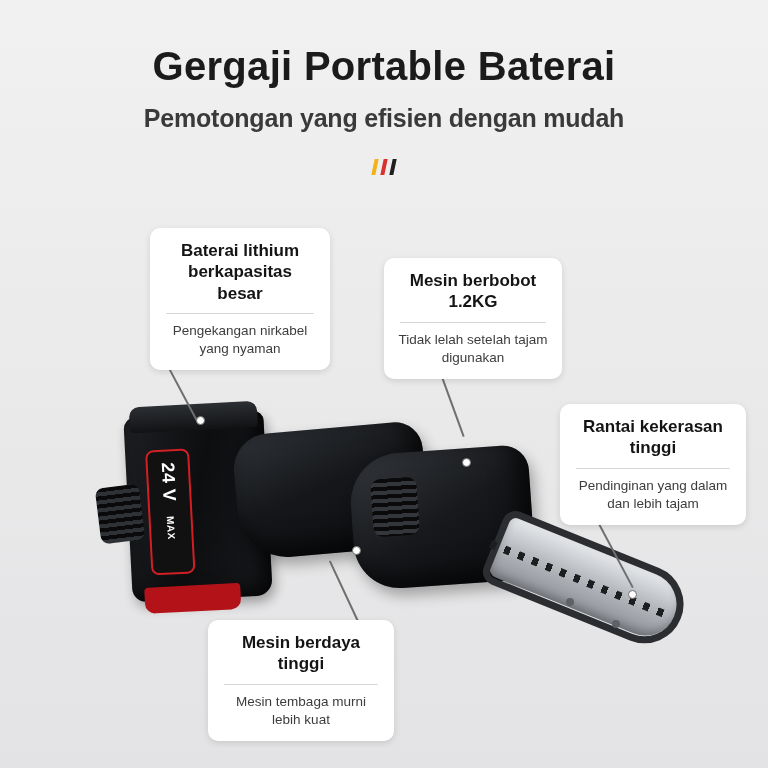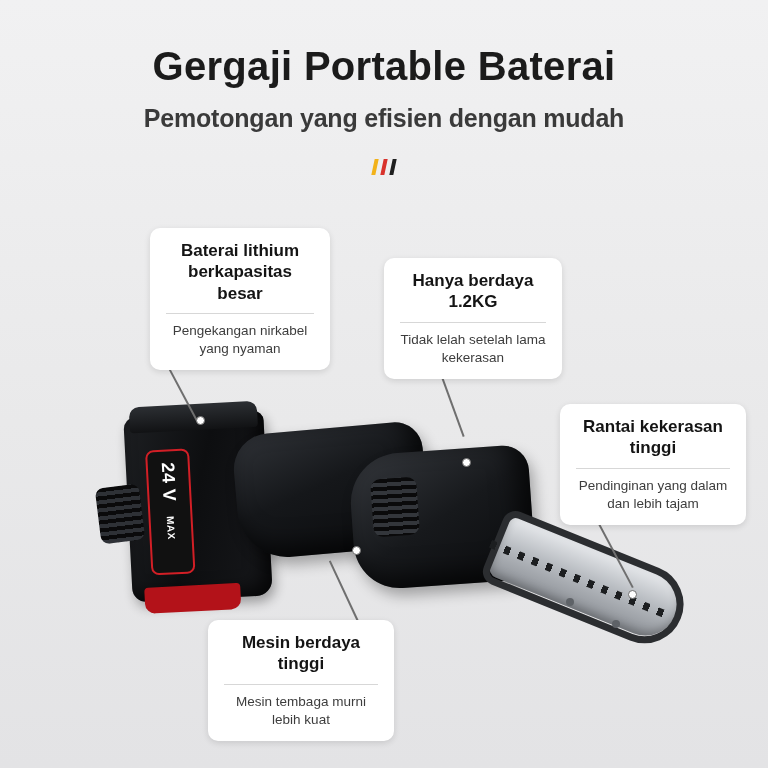--- a/index.html
+++ b/index.html
@@ -311,23 +311,23 @@
   <div class="leader-dot" style="left:628px; top:590px;"></div>
   <div class="leader-dot" style="left:352px; top:546px;"></div>
 
   <div class="callout" id="callout-battery">
     <div class="c-title">Baterai lithium berkapasitas besar</div>
     <div class="c-div"></div>
     <div class="c-desc">Pengekangan nirkabel yang nyaman</div>
   </div>
 
   <div class="callout" id="callout-weight">
-    <div class="c-title">Hanya berdaya 1.2KG</div>
+    <div class="c-title">Mesin berbobot 1.2KG</div>
     <div class="c-div"></div>
-    <div class="c-desc">Tidak lelah setelah lama kekerasan</div>
+    <div class="c-desc">Tidak lelah setelah tajam digunakan</div>
   </div>
 
   <div class="callout" id="callout-chain">
     <div class="c-title">Rantai kekerasan tinggi</div>
     <div class="c-div"></div>
     <div class="c-desc">Pendinginan yang dalam dan lebih tajam</div>
   </div>
 
   <div class="callout" id="callout-motor">
     <div class="c-title">Mesin berdaya tinggi</div>

